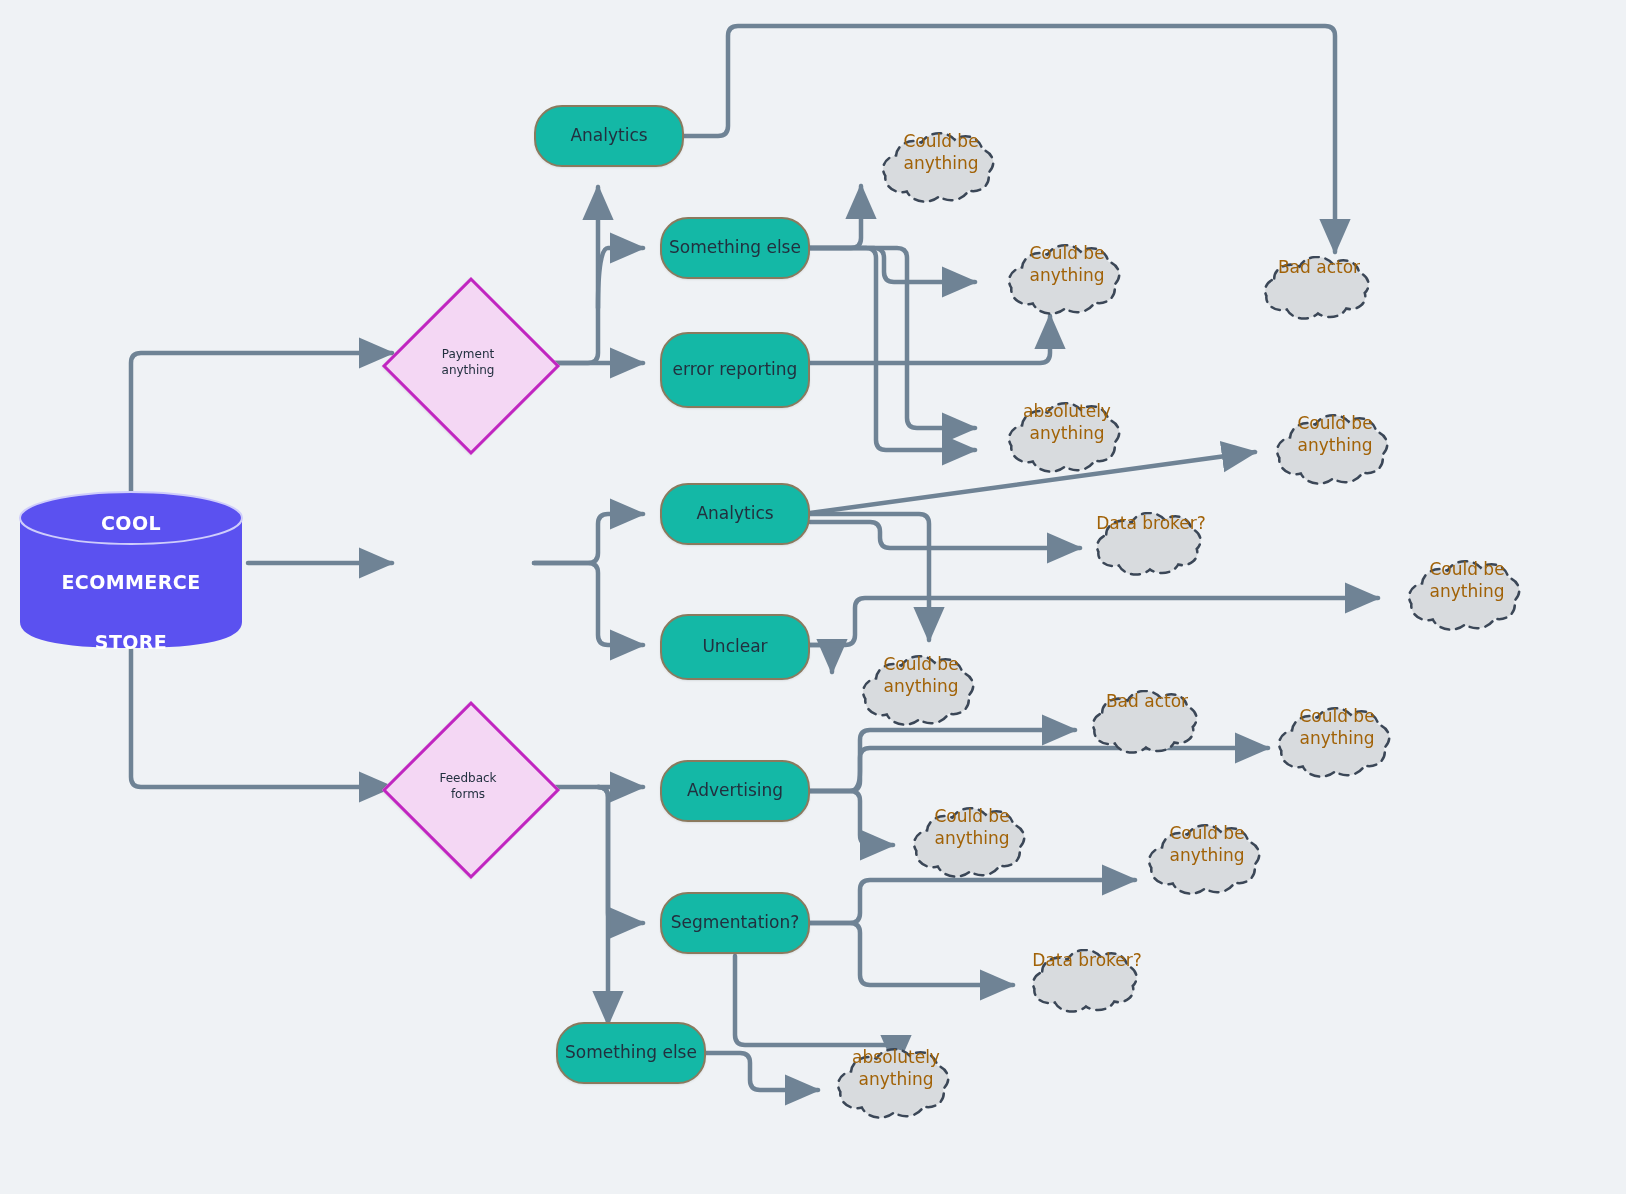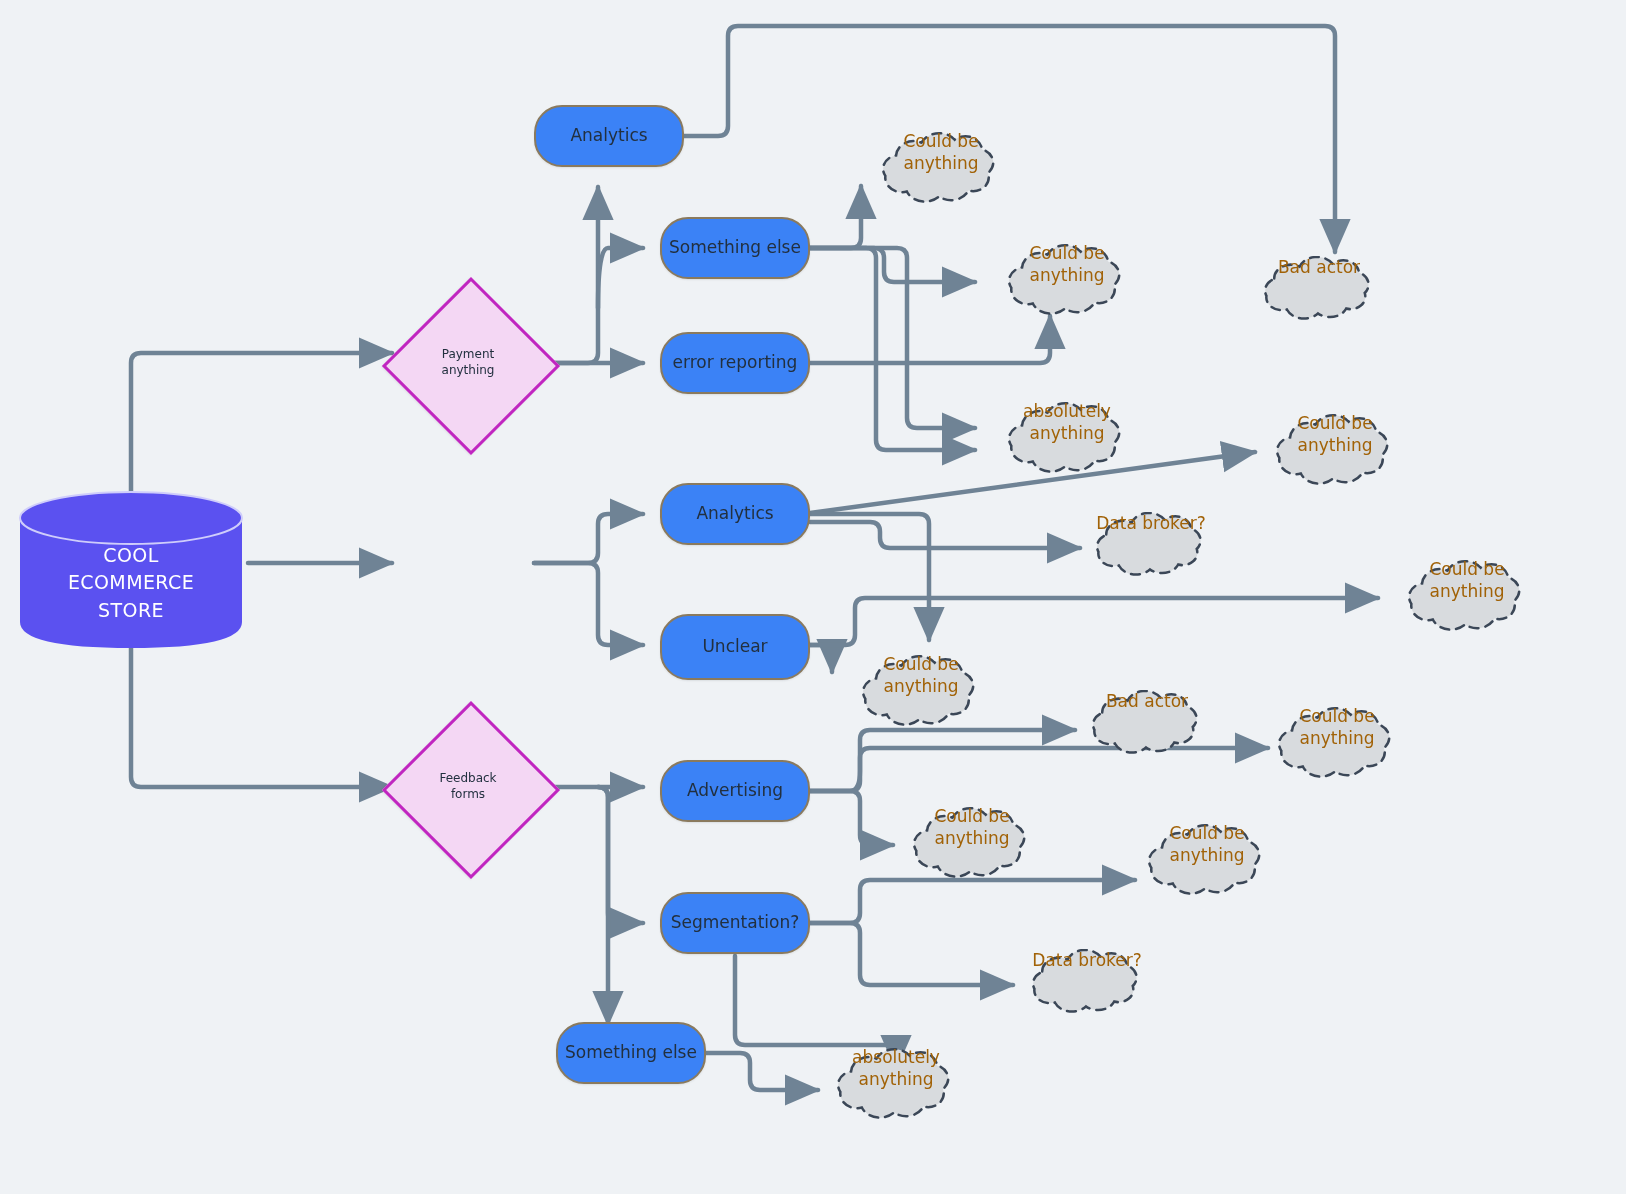--- a/index.html
+++ b/index.html
@@ -9,21 +9,21 @@
     font-family:"DejaVu Sans", sans-serif;
     overflow:hidden;
   }
   #stage{position:relative;width:1626px;height:1194px;}
   #edges{position:absolute;left:0;top:0;width:1626px;height:1194px;}
 
   .node{position:absolute;box-sizing:border-box;display:flex;align-items:center;justify-content:center;text-align:center;}
 
   
   .proc{
-    background:#3b82f6;
+    background:#14b8a6;
     border:2px solid #8a7a5e;
     border-radius:28px;
     color:#22303f;
     font-size:17px;
     line-height:1.25;
     box-shadow:0 1px 2px rgba(40,50,60,.10);
   }
 
   
   .diamond-wrap{position:absolute;}
@@ -46,22 +46,22 @@
     text-align:center;color:#a16207;font-size:17px;line-height:1.3;
     z-index:2;padding:0 14px;box-sizing:border-box;
   }
 
   
   .db{position:absolute;}
   .db svg{position:absolute;left:0;top:0;}
   .db .db-label{
     position:absolute;left:0;top:0;width:100%;height:100%;
     display:flex;flex-direction:column;align-items:center;justify-content:center;
-    color:#ffffff;font-weight:normal;font-size:19px;line-height:1.45;
-    letter-spacing:.4px;z-index:2;padding-top:26px;box-sizing:border-box;
+    color:#ffffff;font-weight:bold;font-size:19px;line-height:1.45;
+    letter-spacing:.4px;z-index:2;padding-top:26px;box-sizing:border-box;gap:32px;
   }
   .db .db-label span{display:block;}
 </style>
 </head>
 <body>
 
 <div id="stage">
 
   <svg id="edges" viewBox="0 0 1626 1194" xmlns="http://www.w3.org/2000/svg">
     <defs>
@@ -150,21 +150,21 @@
   </div>
 
   <div class="node proc" style="left:534px;top:105px;width:150px;height:62px;">
     <span>Analytics</span>
   </div>
 
   <div class="node proc" style="left:660px;top:217px;width:150px;height:62px;">
     <span>Something else</span>
   </div>
 
-  <div class="node proc" style="left:660px;top:332px;width:150px;height:62px;text-align:right;">
+  <div class="node proc" style="left:660px;top:332px;width:150px;height:76px;text-align:right;">
     <span>error reporting</span>
   </div>
 
   <div class="node proc" style="left:660px;top:483px;width:150px;height:62px;">
     <span>Analytics</span>
   </div>
 
   <div class="node proc" style="left:660px;top:614px;width:150px;height:66px;">
     <span>Unclear</span>
   </div>

